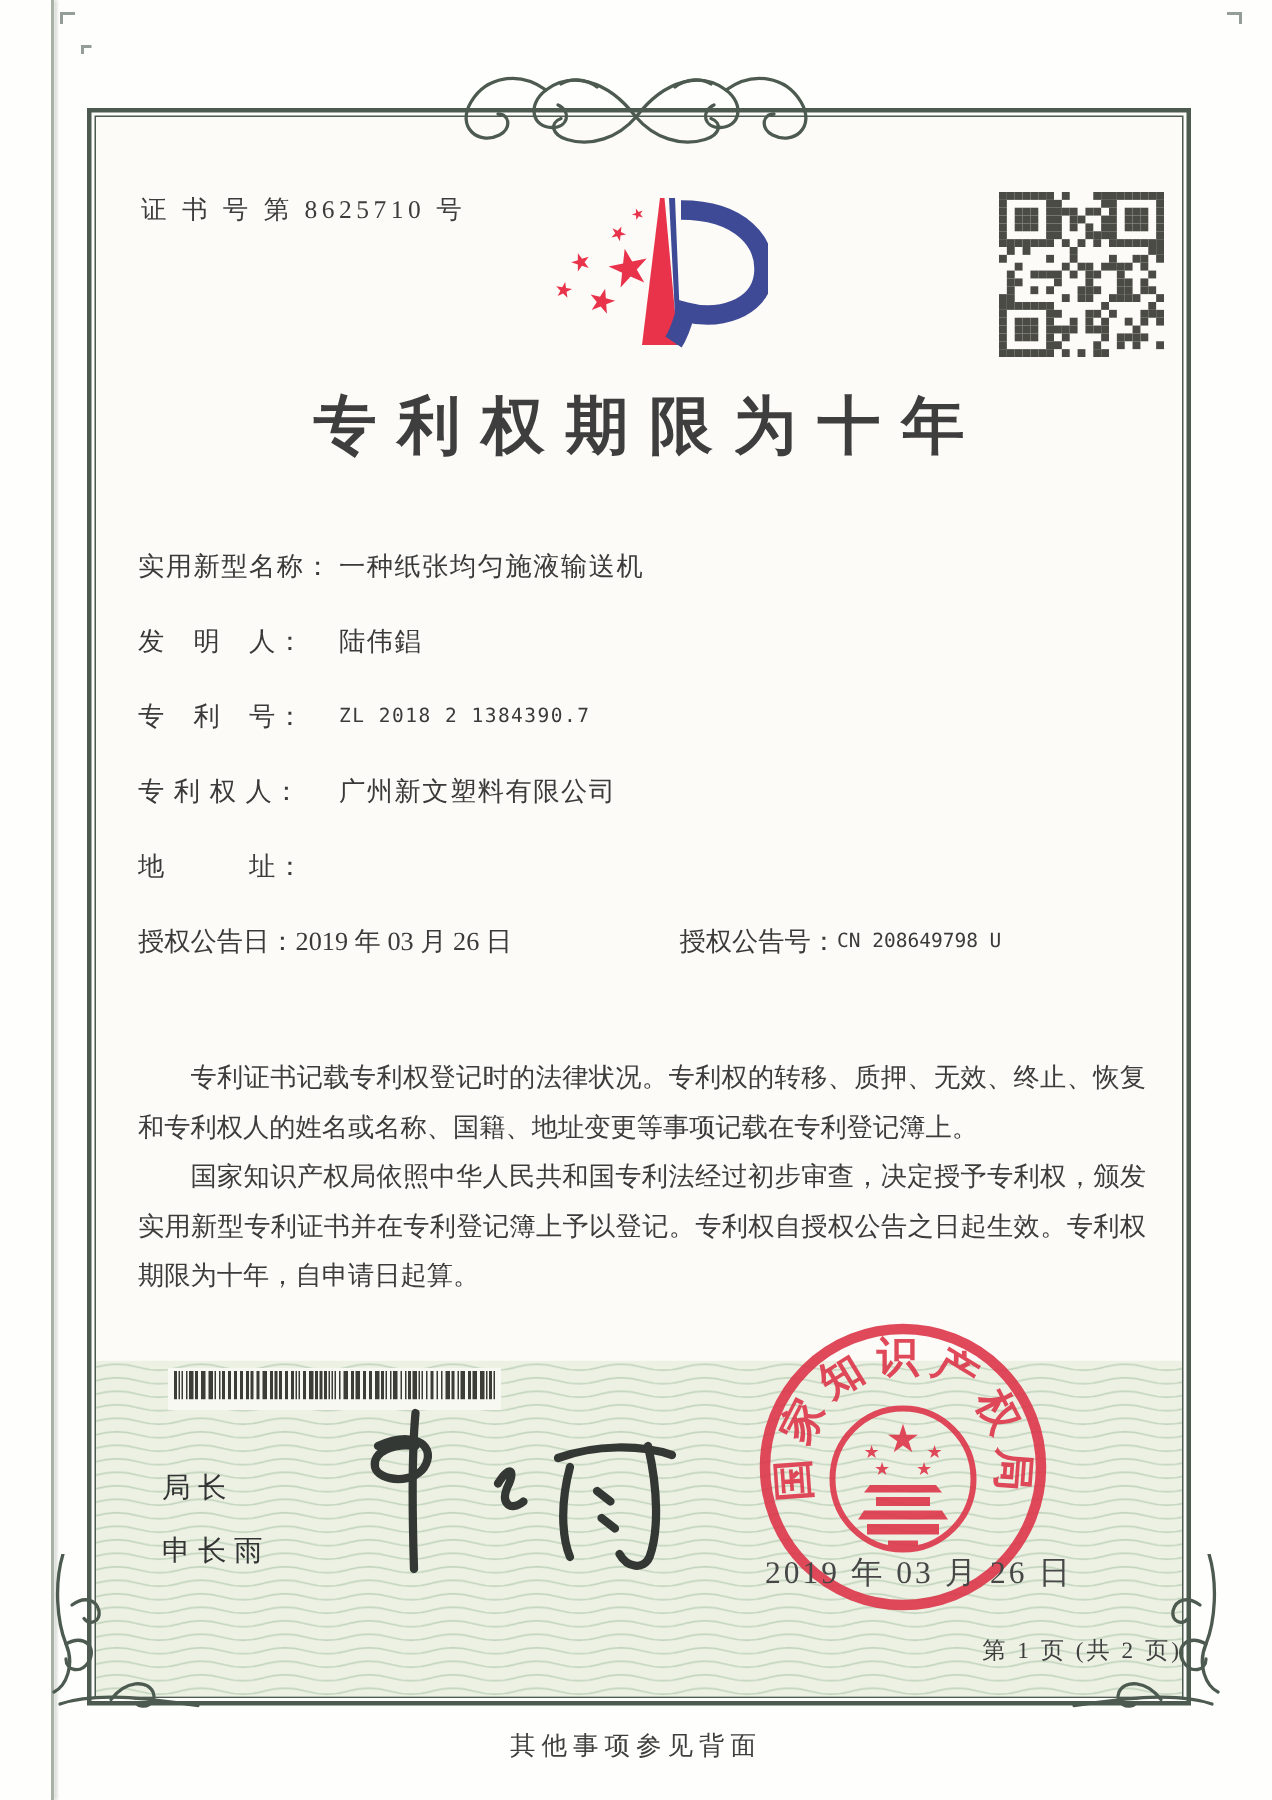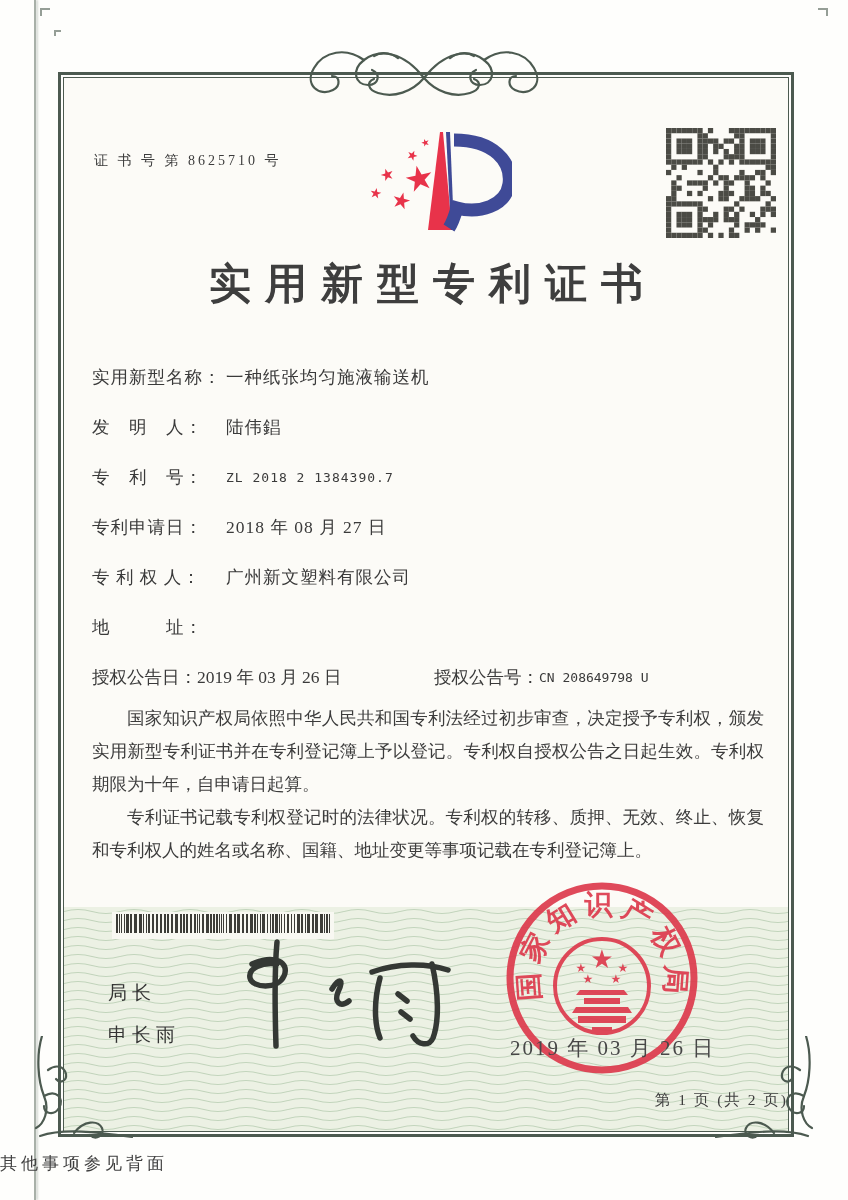--- a/index.html
+++ b/index.html
@@ -8,47 +8,47 @@
   .edge-line { position:absolute; left:34px; top:0; width:2px; height:100%; background:#a8b0a8; box-shadow:2px 0 2px rgba(150,160,150,.4); }
   .mark { position:absolute; border-left:2px solid #6a766c; border-top:2px solid #6a766c; width:10px; height:8px; opacity:.7; }
 
   .frame { position:absolute; left:58px; top:72px; width:736px; height:1065px; border:3px solid #4c5a50; }
   .frame-inner { position:absolute; left:2px; top:2px; right:2px; bottom:2px; border:1px solid #4c5a50; background:#fcfbf7; }
 
   .ornament-top { position:absolute; left:294px; top:44px; z-index:5; }
   .ornament-bl { position:absolute; left:34px; top:1036px; z-index:5; }
   .ornament-br { position:absolute; left:714px; top:1036px; z-index:5; }
 
-  .cert-no { position:absolute; left:30px; top:50px; font-size:14px; color:#3c3c3c; letter-spacing:3px;margin-top:24px; }
+  .cert-no { position:absolute; left:30px; top:50px; font-size:17px; color:#3c3c3c; letter-spacing:3px; }
   .logo { position:absolute; left:290px; top:34px; }
   .qr { position:absolute; left:602px; top:50px; }
 
   .title { position:absolute; top:178px; left:0; width:100%; text-align:center; font-size:42px; font-weight:bold; color:#3e3e3e; letter-spacing:14px; padding-left:14px; }
 
   .fields { position:absolute; left:28px; right:24px; top:288px; font-size:17.5px; color:#3a3a3a; }
   .row { display:flex; margin-bottom:27px; line-height:23px; }
   .row .lbl { flex:0 0 134px; letter-spacing:1px; }
   .row .val { flex:1; letter-spacing:1px; }
   .mono { font-family:"DejaVu Sans Mono","DejaVu Sans",monospace; font-size:13px; }
-  .grant-row { display:flex; }
+  .grant-row { display:flex;gap:19px; }
   .grant-row .half1 { flex:0 0 342px; display:flex; }
   .grant-row .half2 { display:flex; }
 
   .paras { position:absolute; left:28px; right:24px; top:624px; font-size:17.5px; line-height:33px; color:#3c3c3c; text-align:justify; }
   .paras p { text-indent:2em; }
 
   .waves-band { position:absolute; left:0; right:0; bottom:0; height:224px; }
   .barcode-wrap { position:absolute; left:48px; top:834px; background:#f8f8f2; padding:2px 4px; z-index:2; }
 
   .director { position:absolute; left:44px; top:894px; z-index:3; font-size:19px; color:#333; letter-spacing:5px; line-height:42px; font-family:Liberation Serif, serif; }
   .signature { position:absolute; left:158px; top:856px; z-index:3; }
   .seal { position:absolute; left:438px; top:800px; z-index:3; opacity:.92; }
   .seal-date { position:absolute; left:446px; top:956px; z-index:4; font-size:21px; color:#474747; letter-spacing:2px; }
   .page-note { position:absolute; left:0; width:100%; bottom:20px; text-align:right; font-size:15.5px; color:#3e3e3e; letter-spacing:2px; z-index:3; }
-  .footer-note { position:absolute; top:1152px; left:0; width:100%; font-size:17px; color:#3e3e3e; letter-spacing:4px; }
+  .footer-note { position:absolute; top:1152px; left:0; width:100%; text-align:center; font-size:17px; color:#3e3e3e; letter-spacing:4px; }
 </style>
 </head>
 <body>
 
 <div class="page">
   <div class="edge-line"></div>
   <div class="mark" style="left:40px;top:8px;"></div>
   <div class="mark" style="left:54px;top:30px;width:7px;height:6px;"></div>
   <div class="mark" style="left:818px;top:8px;border-left:none;border-right:2px solid #6a766c;"></div>
 
@@ -308,38 +308,34 @@
           <rect x="15" y="100" width="5" height="5" fill="#4b4b45"></rect>
           <rect x="20" y="100" width="5" height="5" fill="#4b4b45"></rect>
           <rect x="25" y="100" width="5" height="5" fill="#4b4b45"></rect>
           <rect x="30" y="100" width="5" height="5" fill="#4b4b45"></rect>
           <rect x="40" y="100" width="5" height="5" fill="#4b4b45"></rect>
           <rect x="50" y="100" width="5" height="5" fill="#4b4b45"></rect>
           <rect x="60" y="100" width="5" height="5" fill="#4b4b45"></rect>
           <rect x="65" y="100" width="5" height="5" fill="#4b4b45"></rect>
         </svg>
 
-      <div class="title">实用新型专利证书</div>
+      <div class="title">专利权期限为十年</div>
 
       <div class="fields">
         <div class="row">
           <span class="lbl">实用新型名称：</span>
           <span class="val">一种纸张均匀施液输送机</span>
         </div>
         <div class="row">
           <span class="lbl">发　明　人：</span>
           <span class="val">陆伟錩</span>
         </div>
         <div class="row">
           <span class="lbl">专　利　号：</span>
           <span class="val mono">ZL 2018 2 1384390.7</span>
-        </div>
-        <div class="row">
-          <span class="lbl">专利申请日：</span>
-          <span class="val">2018 年 08 月 27 日</span>
         </div>
         <div class="row">
           <span class="lbl">专 利 权 人：</span>
           <span class="val">广州新文塑料有限公司</span>
         </div>
         <div class="row">
           <span class="lbl">地　　　址：</span>
         </div>
         <div class="row grant-row">
           <span class="half1">
@@ -347,22 +343,22 @@
             <span>2019 年 03 月 26 日</span>
           </span>
           <span class="half2">
             <span>授权公告号：</span>
             <span class="mono">CN 208649798 U</span>
           </span>
         </div>
       </div>
 
       <div class="paras">
+        <p>专利证书记载专利权登记时的法律状况。专利权的转移、质押、无效、终止、恢复和专利权人的姓名或名称、国籍、地址变更等事项记载在专利登记簿上。</p>
         <p>国家知识产权局依照中华人民共和国专利法经过初步审查，决定授予专利权，颁发实用新型专利证书并在专利登记簿上予以登记。专利权自授权公告之日起生效。专利权期限为十年，自申请日起算。</p>
-        <p>专利证书记载专利权登记时的法律状况。专利权的转移、质押、无效、终止、恢复和专利权人的姓名或名称、国籍、地址变更等事项记载在专利登记簿上。</p>
       </div>
 
       <div class="barcode-wrap">
         <svg id="barcode" width="214" height="19">
             <rect x="0" y="0" width="2" height="19" fill="#3d3d38"></rect>
             <rect x="3" y="0" width="1" height="19" fill="#3d3d38"></rect>
             <rect x="5" y="0" width="1" height="19" fill="#3d3d38"></rect>
             <rect x="8" y="0" width="1" height="19" fill="#3d3d38"></rect>
             <rect x="10" y="0" width="3" height="19" fill="#3d3d38"></rect>
             <rect x="14" y="0" width="2" height="19" fill="#3d3d38"></rect>

